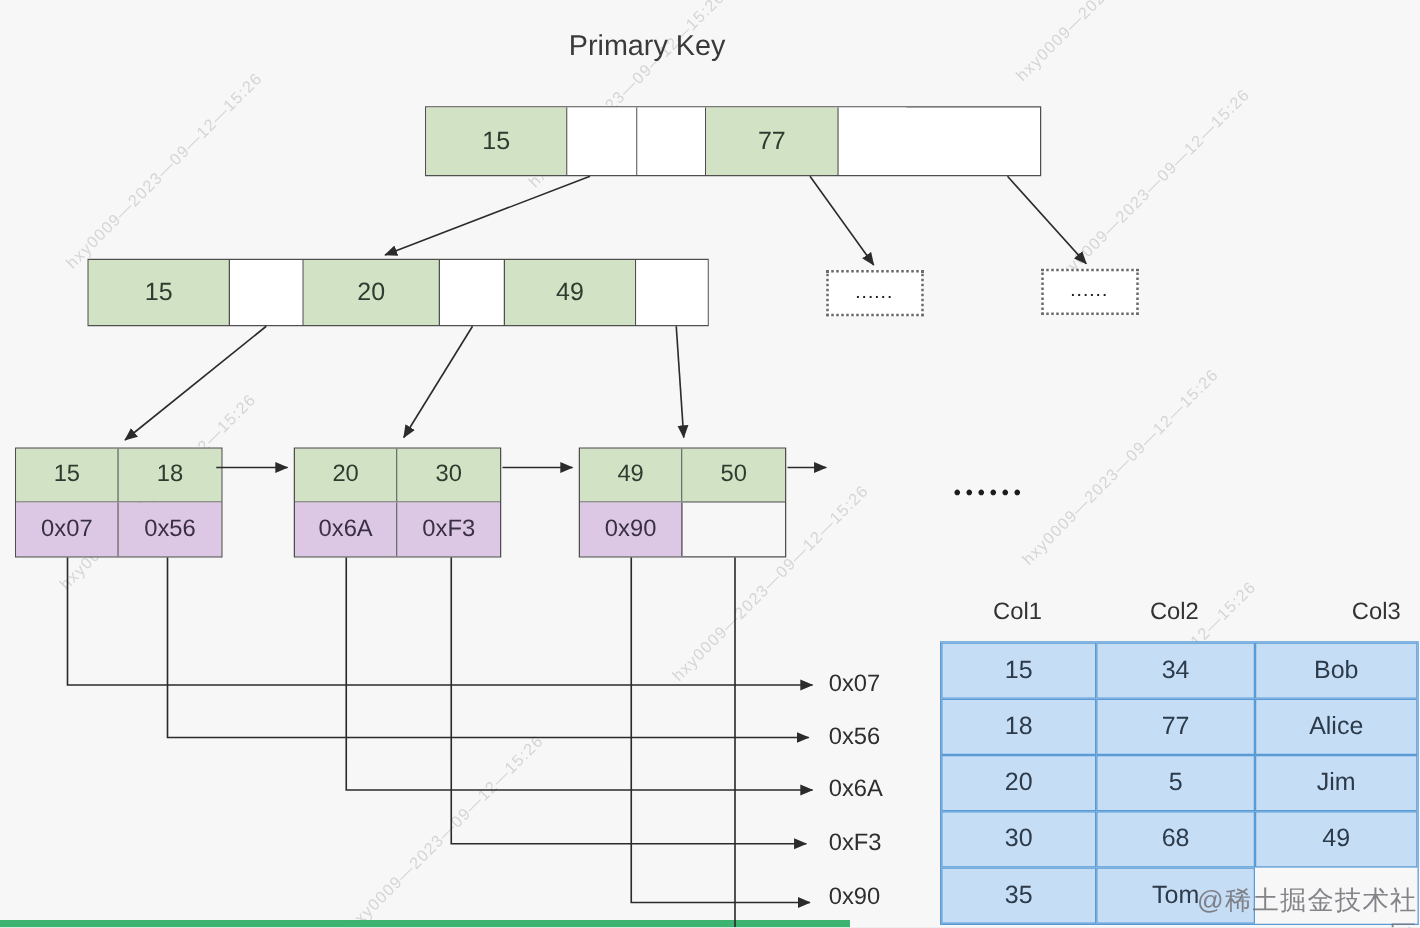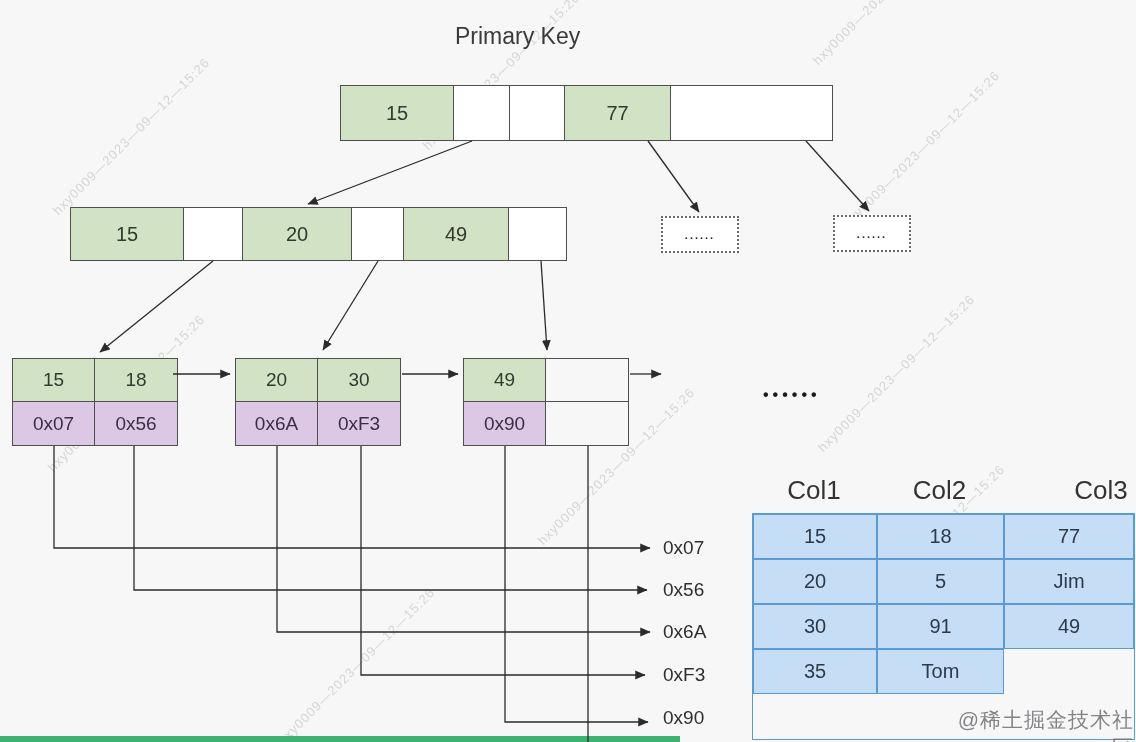--- a/index.html
+++ b/index.html
@@ -68,21 +68,21 @@
     font-size:16px;font-weight:bold;letter-spacing:4px;color:#1c1c1c;
   }
   
   .addr{
     position:absolute;left:663px;width:70px;height:24px;
     font-size:19px;color:#2e2e2e;z-index:3;line-height:24px;
   }
   
   .tbl-header{
     position:absolute;top:477px;height:26px;text-align:center;
-    font-size:26px;color:#333;z-index:3;line-height:26px;
+    font-size:19px;color:#333;z-index:3;line-height:26px;
   }
   .data-table{
     position:absolute;left:752px;top:513px;width:383px;height:227px;
     box-sizing:border-box;border:1px solid #5b9bd5;
     display:grid;grid-template-columns:124px 127px 130px;
     grid-auto-rows:45px;z-index:3;
   }
   .data-table .tcell{
     box-sizing:border-box;border:1px solid #5b9bd5;background:#c5def6;
     display:flex;align-items:center;justify-content:center;
@@ -151,47 +151,51 @@
     </div>
     <div class="lrow">
       <div class="lcell p">0x6A</div>
       <div class="lcell p">0xF3</div>
     </div>
   </div>
 
   <div class="leaf" style="left:463px;top:358px">
     <div class="lrow keys">
       <div class="lcell k">49</div>
+      <div class="lcell k">50</div>
     </div>
     <div class="lrow">
       <div class="lcell p">0x90</div>
     </div>
   </div>
 
   <div class="big-dots">••••••</div>
 
   <div class="addr" style="top:536px">0x07</div>
   <div class="addr" style="top:578px">0x56</div>
   <div class="addr" style="top:620px">0x6A</div>
   <div class="addr" style="top:663px">0xF3</div>
   <div class="addr" style="top:706px">0x90</div>
 
   <div class="tbl-header" style="left:752px;width:124px">Col1</div>
   <div class="tbl-header" style="left:876px;width:127px">Col2</div>
   <div class="tbl-header" style="left:1036px;width:130px">Col3</div>
 
   <div class="data-table">
     <div class="tcell">15</div>
+    <div class="tcell">34</div>
+    <div class="tcell">Bob</div>
     <div class="tcell">18</div>
     <div class="tcell">77</div>
+    <div class="tcell">Alice</div>
     <div class="tcell">20</div>
     <div class="tcell">5</div>
     <div class="tcell">Jim</div>
     <div class="tcell">30</div>
-    <div class="tcell">91</div>
+    <div class="tcell">68</div>
     <div class="tcell">49</div>
     <div class="tcell">35</div>
     <div class="tcell">Tom</div>
   </div>
 
   <div class="green-bar"></div>
 
   <svg id="wires" width="1136" height="742">
     <defs>
       <marker id="arw" markerWidth="9" markerHeight="8" refX="7.5" refY="4" orient="auto">

